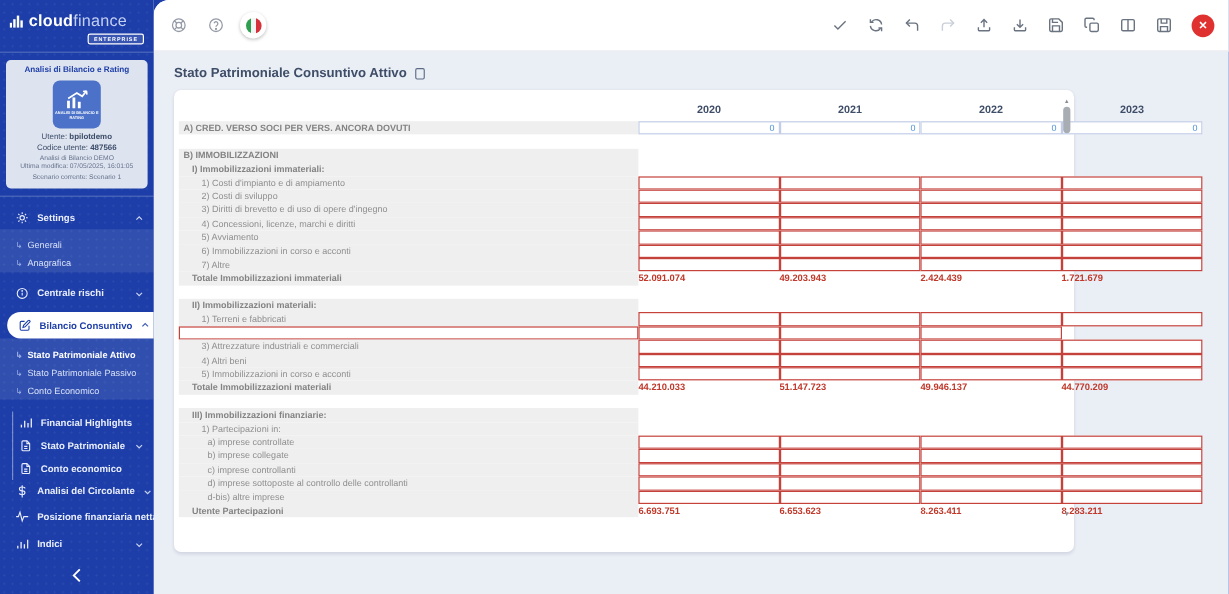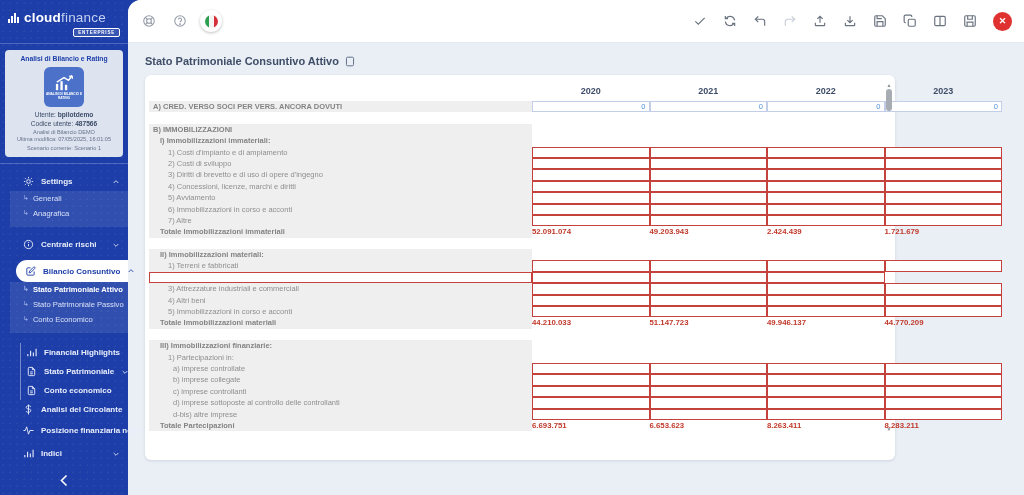--- a/index.html
+++ b/index.html
@@ -18,32 +18,32 @@
   .sb-divider { height:1px; background:rgba(255,255,255,.22); margin:6px 0 0 0; }
 
   .sb-card { background:#dde3ef; border-radius:4px; margin:6px 5px 0 5px; padding:5px 3px 6px 3px; text-align:center; }
   .sb-card-title { color:#1d3ea8; font-weight:700; font-size:6.8px; }
   .tile { width:40px; height:40px; background:#4b72c8; border-radius:6px; margin:5px auto 4px auto; display:flex; flex-direction:column; align-items:center; justify-content:center; }
   .tile-caption { font-size:3.2px; color:#fff; font-weight:700; line-height:1.1; margin-top:1px; }
   .sb-card-line { font-size:6.6px; color:#3c4c68; margin-top:2px; }
   .sb-card-line b { font-weight:700; }
   .sb-card-small { font-size:5.6px; color:#66738c; margin-top:2px; }
 
-  .sidebar-menu { flex:1; padding:8px 0 0 10px; display:flex; flex-direction:column; }
+  .sidebar-menu { flex:1; padding:8px 0 0 0; display:flex; flex-direction:column; }
   .menu-item { display:flex; align-items:center; gap:7px; height:19px; padding:0 8px 0 13px; cursor:pointer; font-size:8px; font-weight:600; color:#e9eefb; }
   .mi-icon { width:11px; height:11px; display:flex; align-items:center; justify-content:center; flex-shrink:0; }
   .mi-icon svg { width:11px; height:11px; }
   .mi-label { flex:1; white-space:nowrap; }
   .mi-chev { width:8px; height:8px; display:flex; align-items:center; justify-content:center; opacity:.85; }
   .mi-chev svg { width:8px; height:8px; }
   .mi-chev.up svg { transform:rotate(180deg); }
   .menu-item.active-pill { background:#fff; color:#1d3ea8; border-radius:13px 0 0 13px; margin-left:6px; padding-left:9px; height:22px; }
   .menu-item.lined { border-left:1px solid rgba(255,255,255,.4); margin-left:10px; padding-left:5px; }
   .submenu { background:rgba(255,255,255,.09); padding:3px 0; }
-  .sub-item { display:flex; align-items:flex-start; gap:4px; height:15px; padding-left:13px; font-size:7.6px; color:#d7e0f7; cursor:pointer; }
+  .sub-item { display:flex; align-items:flex-end; gap:4px; height:15px; padding-left:13px; font-size:7.6px; color:#d7e0f7; cursor:pointer; }
   .sub-item.active { color:#fff; font-weight:700; }
   .sub-arrow { font-size:7px; color:#9db1e8; }
   [data-name="sidebar-item-centrale-rischi"] { margin-top:8px; }
   [data-name="sidebar-item-bilancio-consuntivo"] { margin-top:6px; }
   [data-name="sidebar-item-financial-highlights"] { margin-top:10px; }
   [data-name="sidebar-item-cash-flow"] { margin-top:4px; margin-bottom:2px;}
   [data-name="sidebar-item-posizione-finanziaria-netta"] { margin-top:2px; }
   [data-name="sidebar-item-indici"] { margin-top:4px;justify-content:center; }
   .collapse-row { text-align:center; padding:2px 0 4px 0; }
   .collapse-btn { color:#fff; font-size:13px; cursor:pointer; display:inline-block; line-height:10px; }
@@ -559,21 +559,21 @@
                 <div class="t-cell red" data-name="value-cell-input"></div>
               </div>
               <div class="t-row" data-name="table-row">
                 <div class="t-label ind3" data-name="row-label">d-bis) altre imprese</div>
                 <div class="t-cell red" data-name="value-cell-input"></div>
                 <div class="t-cell red" data-name="value-cell-input"></div>
                 <div class="t-cell red" data-name="value-cell-input"></div>
                 <div class="t-cell red" data-name="value-cell-input"></div>
               </div>
               <div class="t-row" data-name="table-row">
-                <div class="t-label ind1 bold" data-name="row-label">Totale Partecipazioni</div>
+                <div class="t-label ind1 bold" data-name="row-label">Utente Partecipazioni</div>
                 <div class="t-cell total" data-name="total-value">6.693.751</div>
                 <div class="t-cell total" data-name="total-value">6.653.623</div>
                 <div class="t-cell total" data-name="total-value">8.263.411</div>
                 <div class="t-cell total" data-name="total-value">8.283.211</div>
               </div>
             </div>
           <div class="v-scroll" data-name="table-scrollbar">
             <span class="sc-arrow" data-name="scroll-up-icon">▲</span>
             <span class="sc-thumb" data-name="scroll-thumb"></span>
             <span class="sc-track" data-name="scroll-track"></span>

